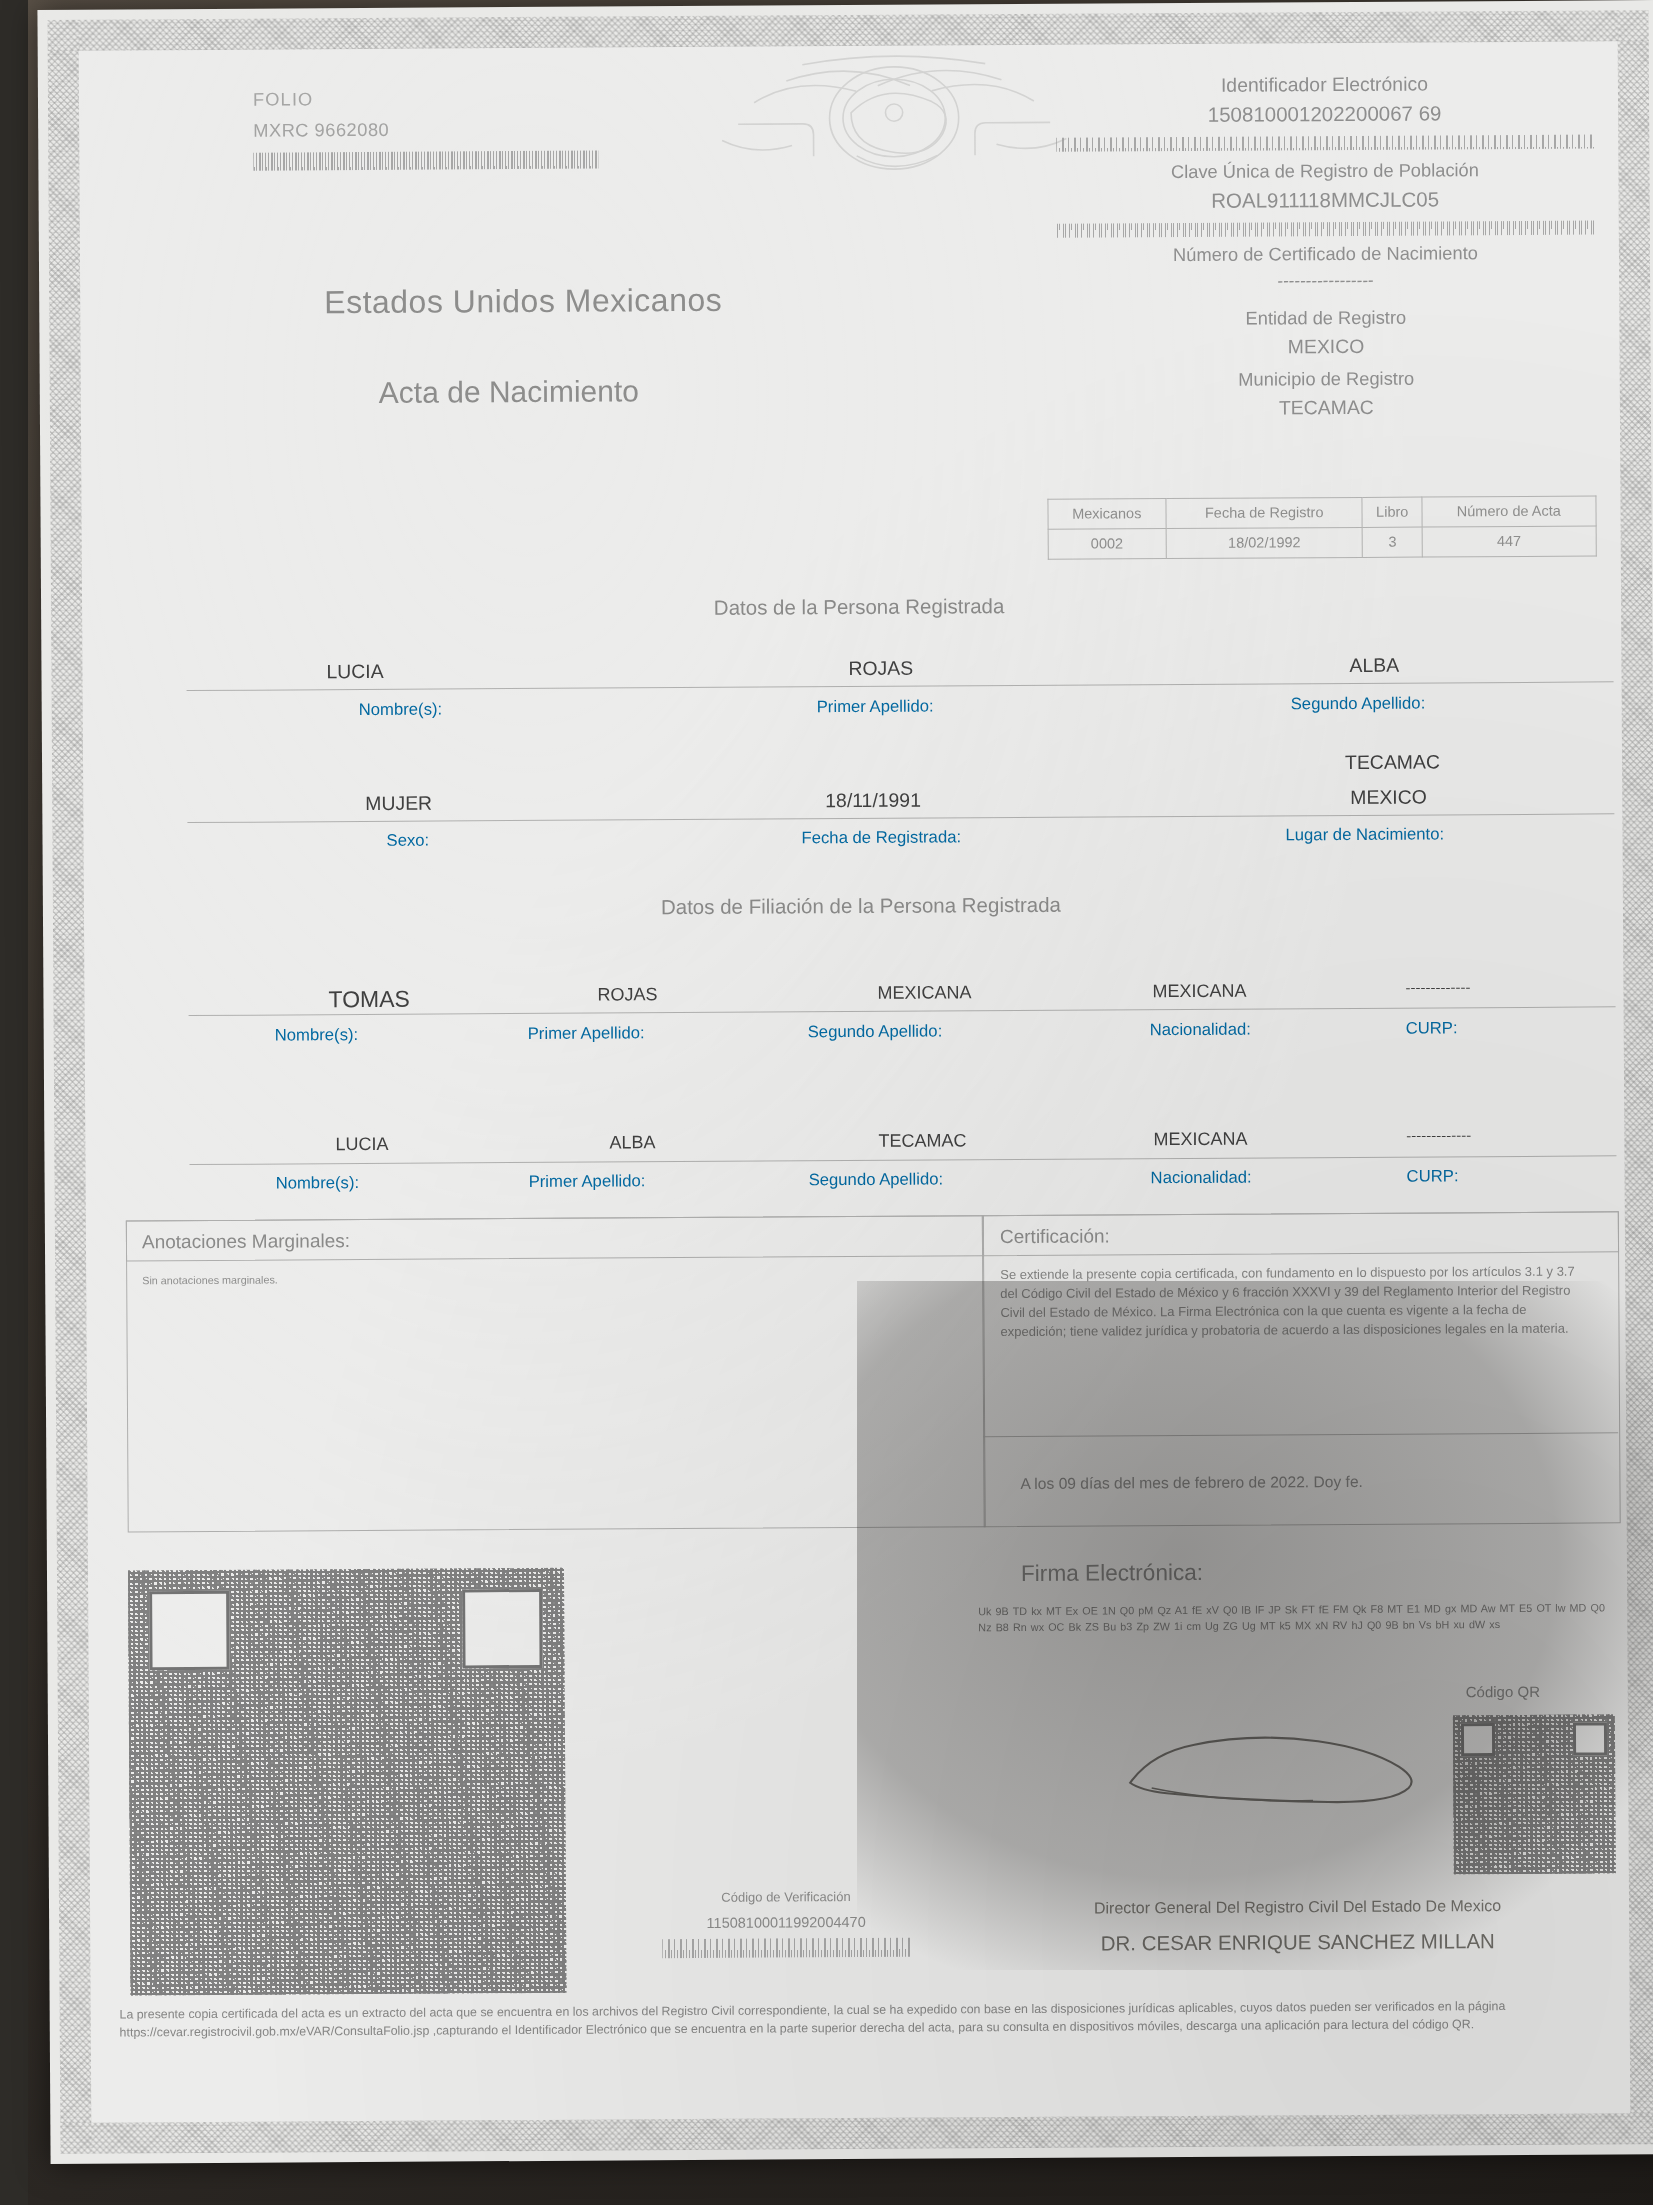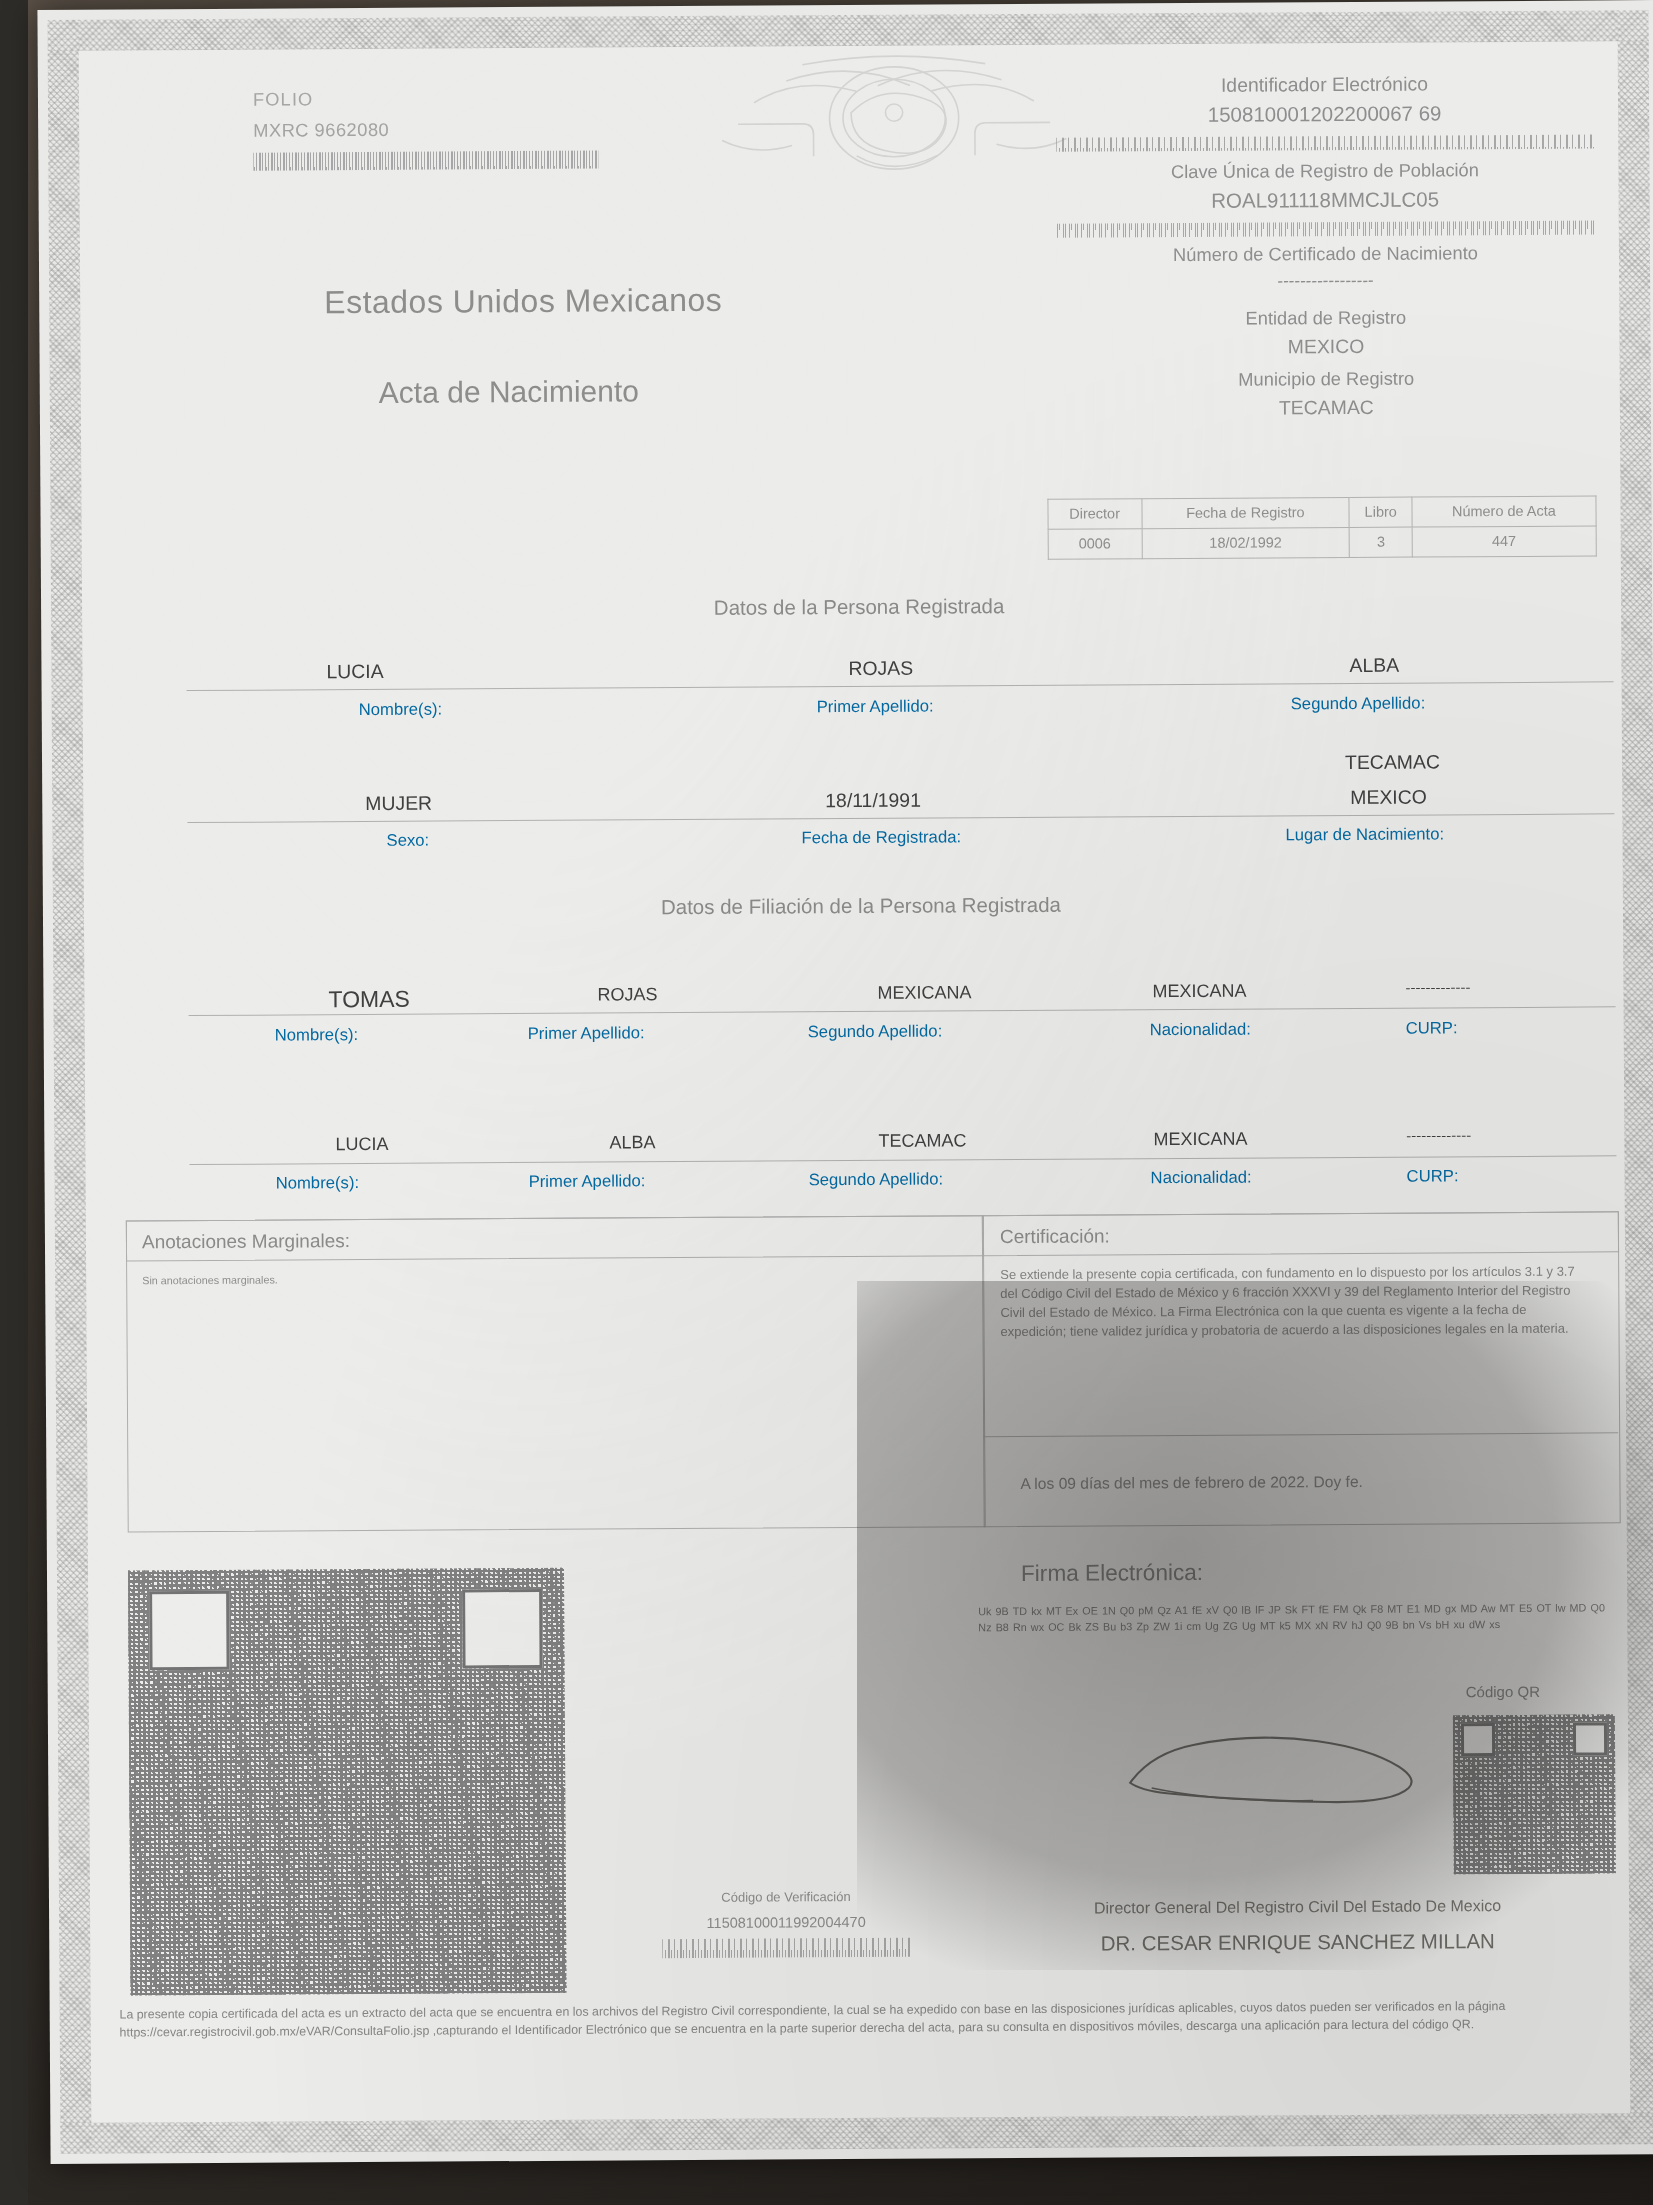--- a/index.html
+++ b/index.html
@@ -338,27 +338,27 @@
         <div class="line t34" style="margin-top:9.7px">Municipio de Registro</div>
         <div class="line t36">TECAMAC</div>
       </div>
 
       <div id="title-emum">Estados Unidos Mexicanos</div>
       <div id="title-acta">Acta de Nacimiento</div>
 
       <table id="reg-table">
         <tbody>
             <tr>
-          <th>Director</th>
+          <th>Mexicanos</th>
           <th>Fecha de Registro</th>
           <th>Libro</th>
           <th>Número de Acta</th>
         </tr>
         <tr>
-          <td>0006</td>
+          <td>0002</td>
           <td>18/02/1992</td>
           <td>3</td>
           <td>447</td>
         </tr>
       </tbody>
         </table>
 
       <div class="section-title" style="top:557px">Datos de la Persona Registrada</div>
 
       <div class="fld" style="left:226px; top:619px">LUCIA</div>

